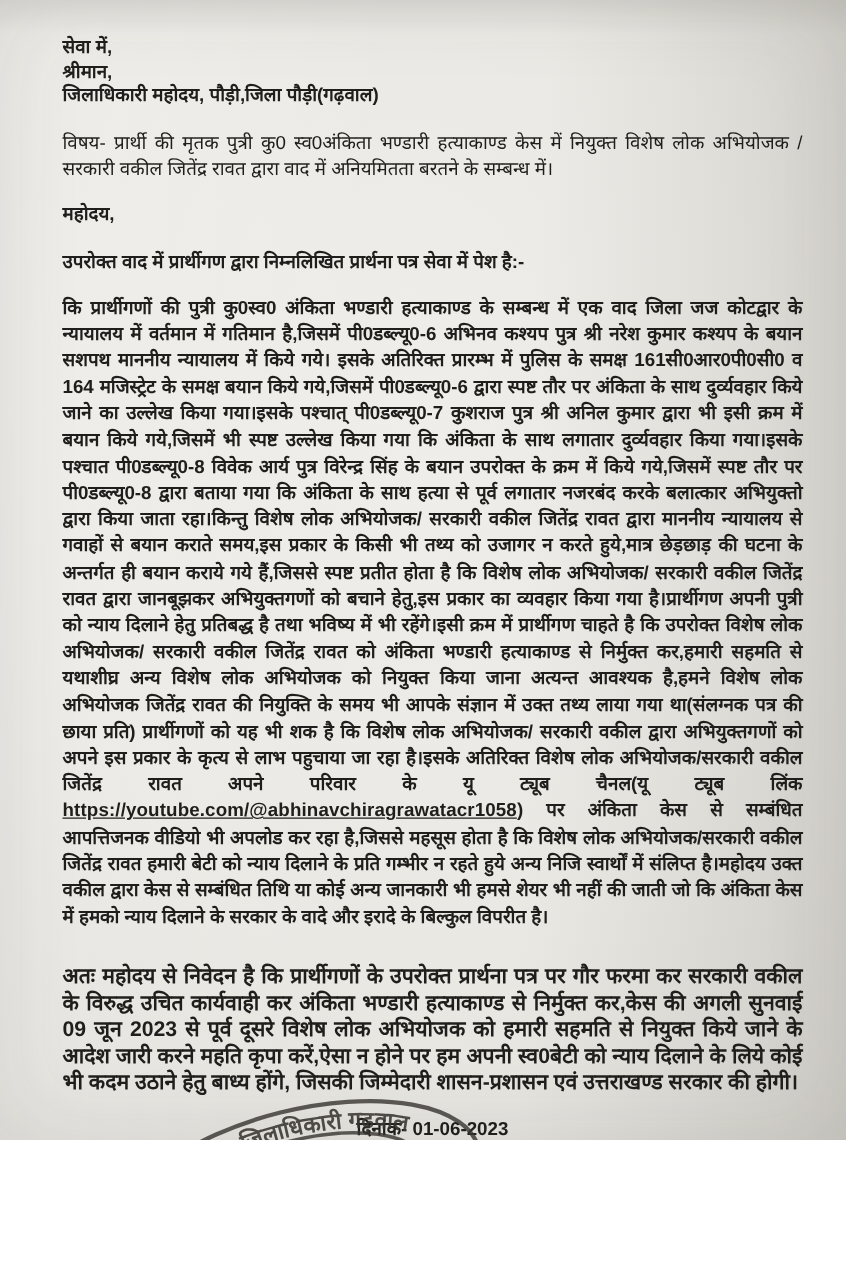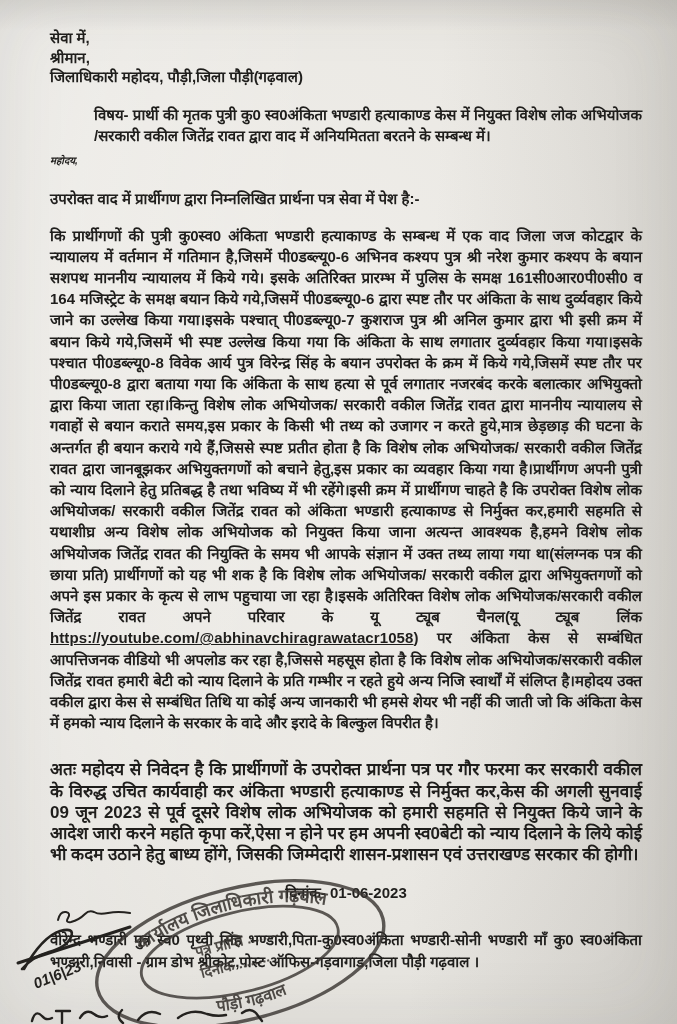--- a/index.html
+++ b/index.html
@@ -3,38 +3,38 @@
 <meta charset="utf-8">
 <style>
   html, body { margin: 0; padding: 0; }
   body {
     width: 677px; height: 1024px;
     font-family: "Liberation Sans", "DejaVu Sans", sans-serif;
     overflow: hidden;
   }
   .page {
     position: relative;
-    width: 677px; height: 1024px;
+    width: 677px; height: 912px;
     overflow: hidden;
     color: #1f1e1c;
     background:
       linear-gradient(180deg, rgba(150,146,140,0.18) 0%, rgba(0,0,0,0) 3%),
       linear-gradient(272deg, rgba(120,115,108,0.16) 0%, rgba(0,0,0,0) 38%),
       linear-gradient(96deg, rgba(255,255,255,0.30) 0%, rgba(0,0,0,0) 42%),
       radial-gradient(ellipse at 48% 38%, #f0eeea 0%, #eae8e3 55%, #dedcd7 100%);
     box-shadow: inset 0 0 70px rgba(60,55,50,0.10);
   }
   .content {
     position: absolute;
     left: 50px; right: 35px; top: 28px;
   }
   p, .addr-line { margin: 0; }
   .address { font-size: 15px; line-height: 19.5px; font-weight: 600; }
-  .subject  { margin-top: 17px; font-size: 15px; line-height: 21px; font-weight: 700; text-align: justify; margin-left: 44px; }
-  .greeting { margin-top: 4px; font-size: 10px; line-height: 21px; font-weight: 600; font-style: italic; }
+  .subject  { margin-top: 17px; font-size: 15px; line-height: 21px; font-weight: 400; text-align: justify; }
+  .greeting { margin-top: 15px; font-size: 15px; line-height: 21px; font-weight: 600; }
   .intro    { margin-top: 17px; font-size: 15px; line-height: 21px; font-weight: 600; }
   .bodytext { font-size: 15px; line-height: 21.2px; font-weight: 600; text-align: justify; text-justify: inter-word; margin-top: 16px; }
   .bodytext .url { text-decoration: underline; font-weight: 700; letter-spacing: 0.1px; }
   .request  { margin-top: 26px; font-size: 17px; line-height: 21.2px; font-weight: 600; text-align: justify; }
   .dateline { margin-top: 17px; font-size: 15px; line-height: 21px; font-weight: 600; text-align: center; }
   .signatory{ margin-top: 7px; font-size: 15px; line-height: 21.5px; font-weight: 600; text-align: justify; }
   .sig-small { display: block; margin: 1px 0 -6px 2px; }
 
   .stamp-wrap {
     position: absolute;

